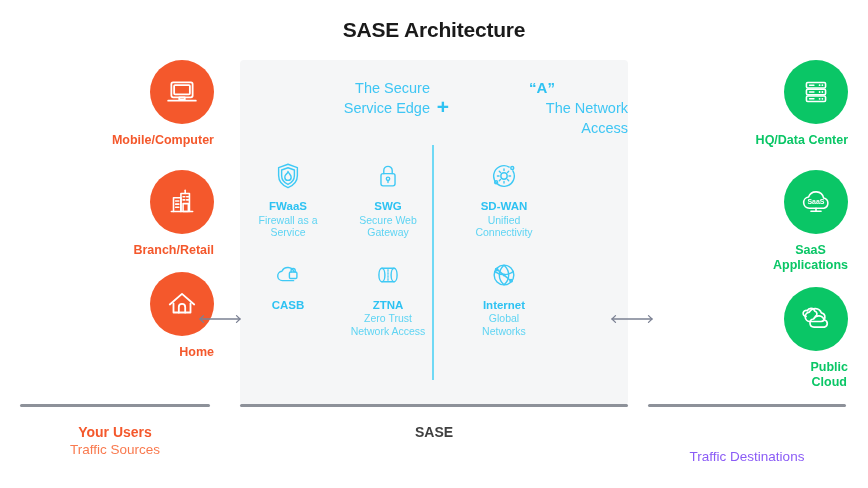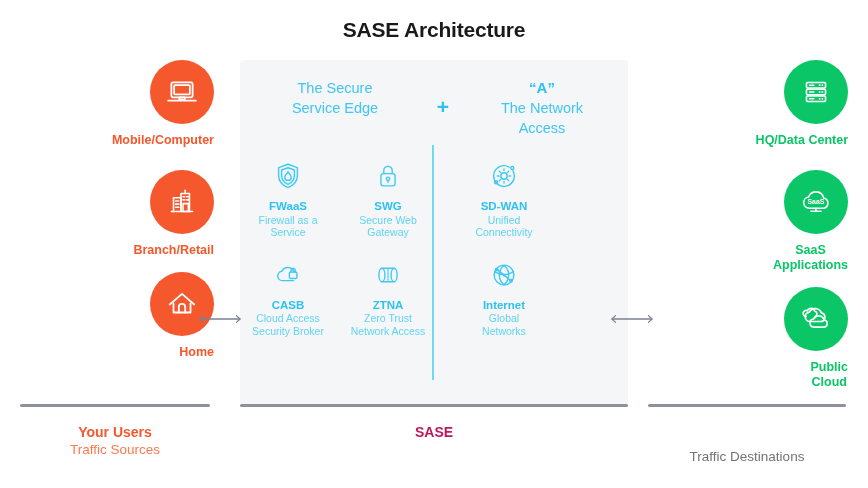--- a/index.html
+++ b/index.html
@@ -111,21 +111,21 @@
     line-height: 20px;
   }
   .head.sse { width: 190px; }
   .head.a   { width: 172px; }
   .head .head-key {
     font-weight: bold;
     color: #2ec2f2;
     display: block;
     font-size: 15px;
   }
-  .head .head-sub { display: block; white-space: pre-line; }
+  .head .head-sub { display: block; white-space: pre-line; text-align: right; }
   .plus {
     width: 26px;
     text-align: center;
     color: #2ec2f2;
     font-size: 21px;
     font-weight: bold;
     line-height: 22px;
     padding-top: 18px;
   }
 
@@ -207,22 +207,22 @@
     font-weight: bold;
     line-height: 18px;
   }
   .foot-sub {
     font-size: 13.5px;
     line-height: 18px;
   }
   .orange-txt       { color: #f4582c; }
   .orange-light-txt { color: #f97a4f; }
   .green-txt        { color: #0ac666; }
-  .green-light-txt  { color: #737373; margin-top: 41px; }
-  .cyan-txt         { color: #be185d; }
+  .green-light-txt  { color: #8b5cf6; margin-top: 41px; }
+  .cyan-txt         { color: #404040; }
 </style>
 </head>
 <body>
 
 <div class="title">SASE Architecture</div>
 
 <div class="stage">
 
   <div class="side-col left">
 
@@ -339,22 +339,20 @@
       <div class="svc-row">
         <div class="svc left-a">
           <div class="svc-icon">
             <svg width="30" height="30" viewBox="0 0 32 32" fill="none" stroke="#3fc9f5" stroke-width="1.5" stroke-linecap="round" stroke-linejoin="round">
               <path d="M22 22H10a5 5 0 0 1-.5-9.97A7 7 0 0 1 22.4 12.6"></path>
               <rect x="17.5" y="12.8" width="8" height="7" rx="1.4"></rect>
               <path d="M19.3 12.8v-1.6a2.2 2.2 0 0 1 4.4 0v1.6"></path>
             </svg>
           </div>
           <span class="svc-name">CASB</span>
-          <span class="svc-desc">Cloud Access
-Security Broker</span>
         </div>
 
         <div class="svc-spacer-mid"></div>
 
         <div class="svc">
           <div class="svc-icon">
             <svg width="30" height="30" viewBox="0 0 32 32" fill="none" stroke="#3fc9f5" stroke-width="1.5" stroke-linecap="round" stroke-linejoin="round">
               <ellipse cx="9.5" cy="16" rx="3.2" ry="7.2"></ellipse>
               <ellipse cx="22.5" cy="16" rx="3.2" ry="7.2"></ellipse>
               <path d="M9.5 8.8h13M9.5 23.2h13"></path>

